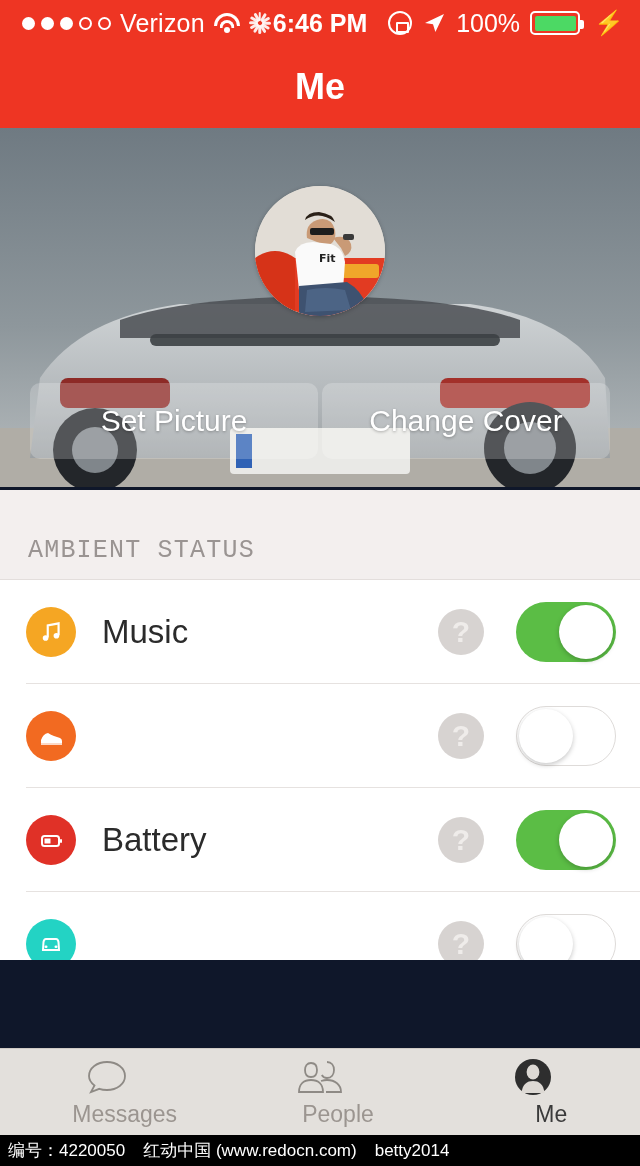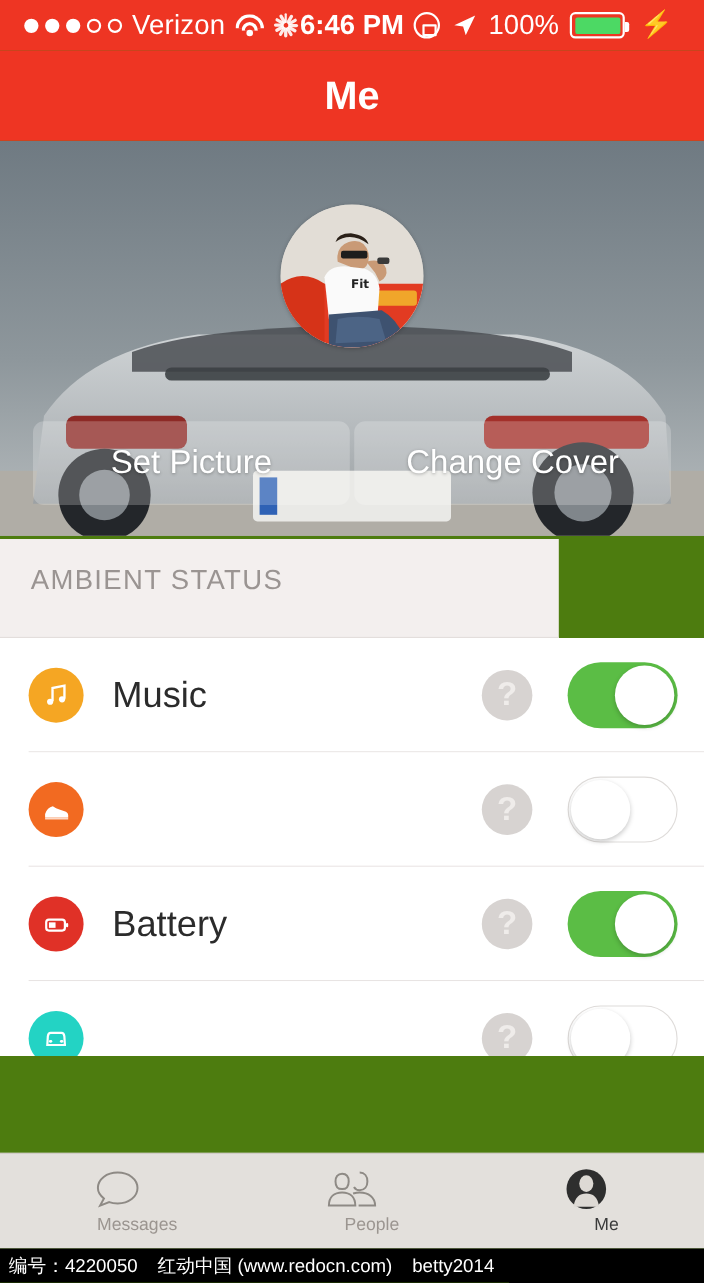--- a/index.html
+++ b/index.html
@@ -5,21 +5,21 @@
   * { box-sizing: border-box; margin: 0; padding: 0; }
   html, body {
     width: 640px; height: 1166px;
     background: #000;
     font-family: "Liberation Sans", sans-serif;
     overflow: hidden;
   }
   .phone {
     position: relative;
     width: 640px; height: 1166px;
-    background: #4d7c0f;
+    background: #0f172a;
     overflow: hidden;
   }
 
   
   .statusbar {
     position: absolute; top: 0; left: 0;
     width: 640px; height: 46px;
     background: #EE3523;
     display: flex; align-items: center;
     color: #fff;
@@ -49,21 +49,21 @@
     width: 2.5px; height: 9px; background: #fff;
     border-radius: 2px; opacity: .9;
     transform-origin: 50% 0;
   }
   .sb-center {
     position: absolute; left: 0; right: 0; text-align: center;
     font-size: 25px; font-weight: bold; pointer-events: none;
   }
   .sb-right {
     margin-left: auto; display: flex; align-items: center;
-    gap: 10px; padding-right: 28px;
+    gap: 10px; padding-right: 16px;
   }
   .rotlock {
     width: 24px; height: 24px; border: 2.5px solid #fff; border-radius: 50%;
     position: relative;
   }
   .rotlock::after {
     content: ""; position: absolute; left: 6px; top: 9px;
     width: 9px; height: 7px; border: 2px solid #fff; border-radius: 1px;
   }
   .pct { font-size: 25px; }
@@ -116,24 +116,24 @@
     background: rgba(255,255,255,.22);
     display: flex; align-items: center; justify-content: center;
     color: #fff; font-size: 30px;
     text-shadow: 0 1px 3px rgba(0,0,0,.3);
     cursor: pointer;
   }
 
   
   .sectionhdr {
     position: absolute; top: 490px; left: 0;
-    width: 508px; height: 90px;
+    width: 640px; height: 90px;
     background: #F3EFEE;
     border-bottom: 1px solid #E3DEDC;
-    display: flex; align-items: center;
+    display: flex; align-items: flex-end; font-family: Liberation Mono, monospace;
   }
   .sectionhdr span {
     color: #9A9492; font-size: 25px; letter-spacing: 1.2px;
     padding: 0 0 14px 28px;
   }
 
   
   .rows { position: absolute; top: 580px; left: 0; width: 640px; height: 380px; overflow: hidden; background: #fff; }
   .row {
     position: relative; height: 104px; width: 640px;
@@ -179,21 +179,21 @@
     background: #E3E0DC;
     border-top: 1px solid #CFCAC5;
     display: flex;
   }
   .tab {
     flex: 1; display: flex; flex-direction: column;
     align-items: center; justify-content: center; gap: 4px;
     cursor: pointer;
   }
   .tab svg { display: block; }
-  .tablabel { font-size: 16px; color: #9B9590; margin-left: 36px; }
+  .tablabel { font-size: 23px; color: #9B9590; margin-left: 36px; }
   .tab.active .tablabel { color: #3A3A3A; }
 
   
   .footer {
     position: absolute; bottom: 0; left: 0;
     width: 640px; height: 31px; background: #000;
     display: flex; align-items: center;
     color: #fff; font-size: 17px; padding-left: 8px; gap: 18px;
     font-family: "Liberation Sans", sans-serif;
   }

